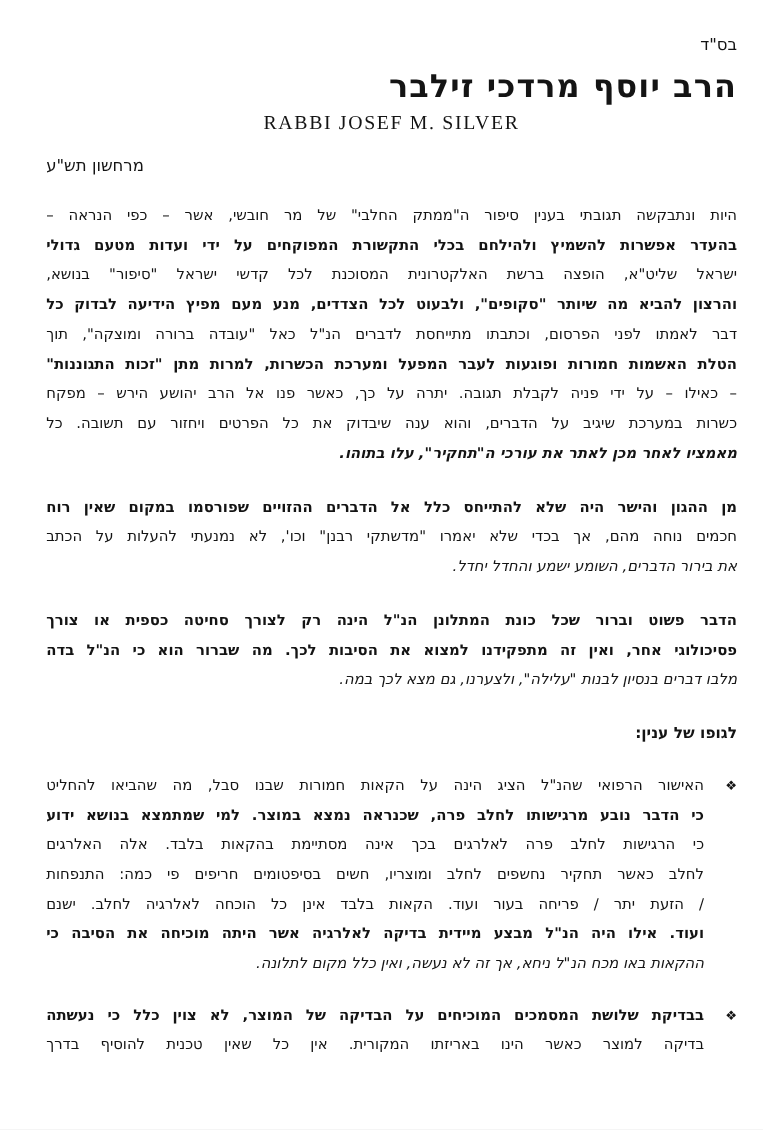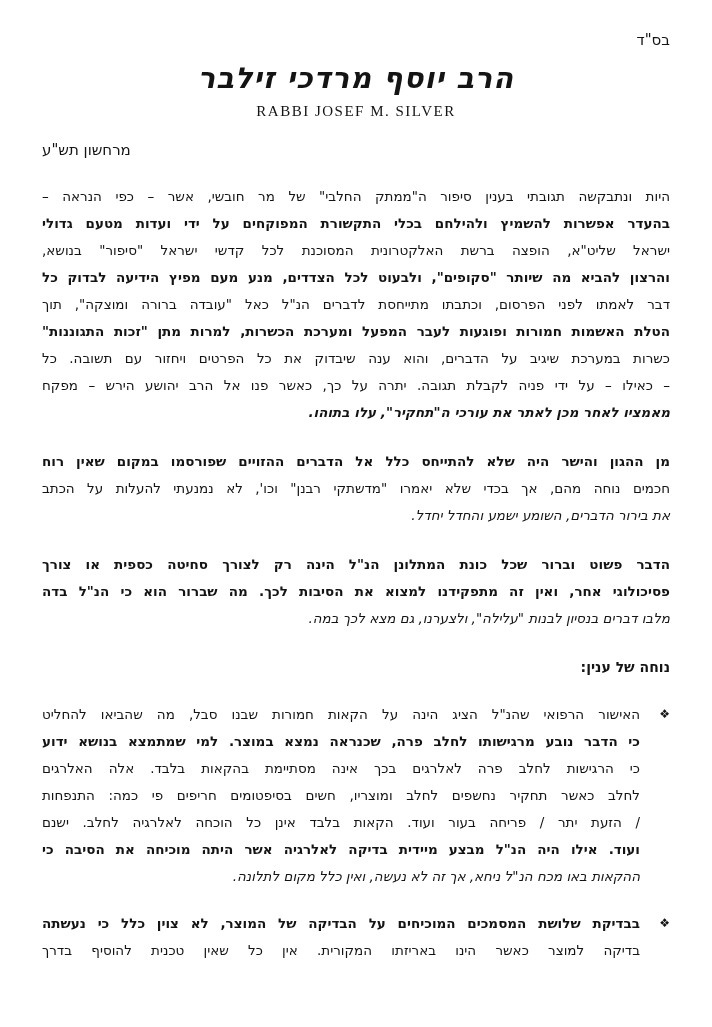--- a/index.html
+++ b/index.html
@@ -15,33 +15,31 @@
     overflow: hidden;
     box-sizing: border-box;
     padding: 30px 42px 0 42px;
   }
   .bsd {
     text-align: right;
     font-size: 15px;
     line-height: 20px;
   }
   .title-he {
-    text-align: center;
     font-size: 29px;
     font-weight: bold;
     line-height: 40px;
     margin-top: 8px;
     letter-spacing: 1px;
-    font-style: italic;
   }
   .title-en {
     text-align: center;
     direction: ltr;
     font-family: "Liberation Serif", serif;
-    font-size: 15px;
+    font-size: 18px;
     line-height: 22px;
     letter-spacing: 1.5px;
     margin-top: 2px;
   }
   .date-line {
     text-align: left;
     font-size: 15px;
     line-height: 21px;
     margin-top: 18px;
   }
@@ -90,36 +88,36 @@
 
   <div class="body-text">
     <div>
         <div class="para">
           <div class="line">היות ונתבקשה תגובתי בענין סיפור ה"ממתק החלבי" של מר חובשי, אשר – כפי הנראה –</div>
           <div class="line bold">בהעדר אפשרות להשמיץ ולהילחם בכלי התקשורת המפוקחים על ידי ועדות מטעם גדולי</div>
           <div class="line">ישראל שליט"א, הופצה ברשת האלקטרונית המסוכנת לכל קדשי ישראל "סיפור" בנושא,</div>
           <div class="line bold">והרצון להביא מה שיותר "סקופים", ולבעוט לכל הצדדים, מנע מעם מפיץ הידיעה לבדוק כל</div>
           <div class="line">דבר לאמתו לפני הפרסום, וכתבתו מתייחסת לדברים הנ"ל כאל "עובדה ברורה ומוצקה", תוך</div>
           <div class="line bold">הטלת האשמות חמורות ופוגעות לעבר המפעל ומערכת הכשרות, למרות מתן "זכות התגוננות"</div>
+          <div class="line">– כאילו – על ידי פניה לקבלת תגובה. יתרה על כך, כאשר פנו אל הרב יהושע הירש – מפקח</div>
           <div class="line">כשרות במערכת שיגיב על הדברים, והוא ענה שיבדוק את כל הפרטים ויחזור עם תשובה. כל</div>
-          <div class="line">– כאילו – על ידי פניה לקבלת תגובה. יתרה על כך, כאשר פנו אל הרב יהושע הירש – מפקח</div>
           <div class="line bold last">מאמציו לאחר מכן לאתר את עורכי ה"תחקיר", עלו בתוהו.</div>
         </div>
         <div class="para">
           <div class="line bold">מן ההגון והישר היה שלא להתייחס כלל אל הדברים ההזויים שפורסמו במקום שאין רוח</div>
           <div class="line">חכמים נוחה מהם, אך בכדי שלא יאמרו "מדשתקי רבנן" וכו', לא נמנעתי להעלות על הכתב</div>
           <div class="line last">את בירור הדברים, השומע ישמע והחדל יחדל.</div>
         </div>
         <div class="para">
           <div class="line bold">הדבר פשוט וברור שכל כונת המתלונן הנ"ל הינה רק לצורך סחיטה כספית או צורך</div>
           <div class="line bold">פסיכולוגי אחר, ואין זה מתפקידנו למצוא את הסיבות לכך. מה שברור הוא כי הנ"ל בדה</div>
           <div class="line last">מלבו דברים בנסיון לבנות "עלילה", ולצערנו, גם מצא לכך במה.</div>
         </div>
       </div>
-    <div class="section-header">נוחה של ענין:</div>
+    <div class="section-header">לגופו של ענין:</div>
     <div>
         <div class="bullet-item">
           <div class="bullet-marker">❖</div>
           <div class="bullet-lines">
             <div class="line">האישור הרפואי שהנ"ל הציג הינה על הקאות חמורות שבנו סבל, מה שהביאו להחליט</div>
             <div class="line bold">כי הדבר נובע מרגישותו לחלב פרה, שכנראה נמצא במוצר. למי שמתמצא בנושא ידוע</div>
             <div class="line">כי הרגישות לחלב פרה לאלרגים בכך אינה מסתיימת בהקאות בלבד. אלה האלרגים</div>
             <div class="line">לחלב כאשר תחקיר נחשפים לחלב ומוצריו, חשים בסיפטומים חריפים פי כמה: התנפחות</div>
             <div class="line">/ הזעת יתר / פריחה בעור ועוד. הקאות בלבד אינן כל הוכחה לאלרגיה לחלב. ישנם</div>
             <div class="line bold">ועוד. אילו היה הנ"ל מבצע מיידית בדיקה לאלרגיה אשר היתה מוכיחה את הסיבה כי</div>

